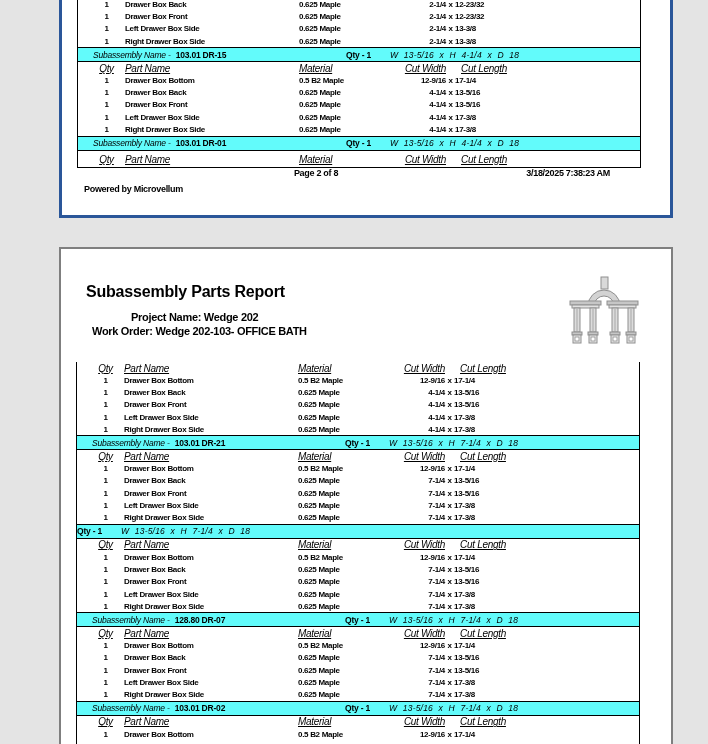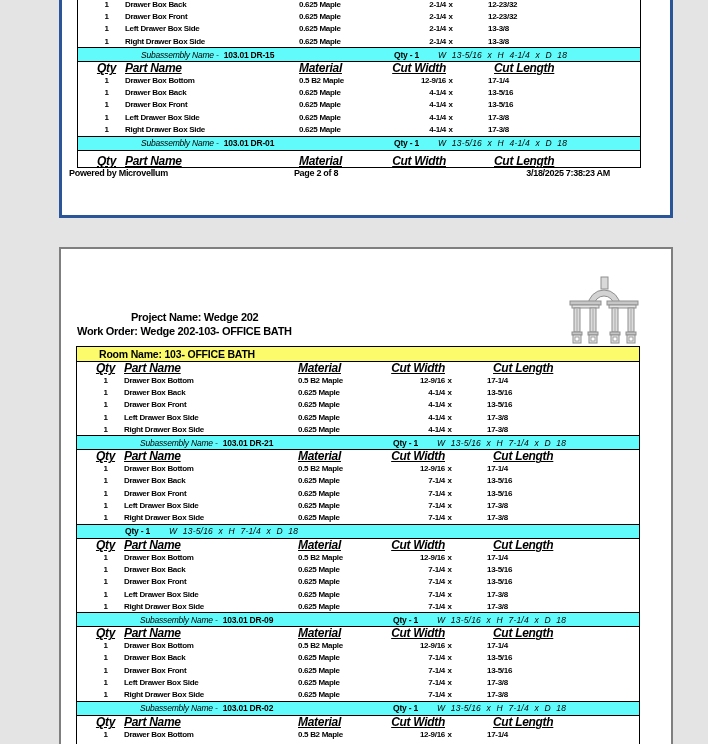--- a/index.html
+++ b/index.html
@@ -24,52 +24,52 @@
     position:absolute; left:15px; width:564px;
     border-left:1px solid #000; border-right:1px solid #000;
     background:#fff;
   }
   #tbl-top { top:-2px; border-bottom:1px solid #000; }
   #tbl-bottom { top:113px; }
 
   .row { display:flex; height:12.3px; align-items:center;
          font-size:8px; font-weight:bold; letter-spacing:-0.3px; }
   .hdr { display:flex; height:12px; align-items:center;
-         font-size:12px; font-weight:bold; font-style:italic; letter-spacing:-0.3px; }
+         font-size:10px; font-weight:normal; font-style:italic; letter-spacing:-0.3px; }
   .hdr .u { text-decoration:underline; }
   .hdr.trailing { height:16px; align-items:flex-start; padding-top:3px; }
 
   .c-qty  { width:47px; text-align:center; padding-left:10px; }
   .c-part { width:148px; }
   .c-mat  { width:110px;padding-left:26px; }
   .c-cw   { width:63px; text-align:right; }
   .c-x    { width:9px;  text-align:center; }
-  .c-cl   { flex:1; text-align:left;margin-left:33px; }
+  .c-cl   { flex:1; text-align:left; }
   .hdr .c-cl .u { margin-left:6px; }
 
   .sub {
     display:flex; height:15px; align-items:center;
     background:#62FBFB; border-top:1px solid #000; border-bottom:1px solid #000;
-    font-size:8.5px; letter-spacing:-0.2px;padding-left:48px;
+    font-size:8.5px; letter-spacing:-0.2px;
   }
   .sub-wrap  { width:268px; padding-left:15px; white-space:nowrap; }
   .sub-label { font-style:italic; }
   .sub-id    { font-weight:bold; margin-left:5px; }
   .sub-qty   { width:44px; font-weight:bold; }
   .sub-dims  { flex:1; font-style:italic; word-spacing:3px; letter-spacing:0.2px; }
 
   .footer { position:absolute; top:168px; left:0; width:608px; height:14px;
             font-size:9px; font-weight:bold; letter-spacing:-0.3px; }
-  .f-left   { position:absolute; left:7px; }
+  .f-left   { position:absolute; left:22px;margin-top:16px; }
   .f-center { position:absolute; left:174px; width:160px; text-align:center; }
   .f-right  { position:absolute; right:60px; }
 
   .rpt-title   { position:absolute; left:25px; top:34px;  font-size:16px; font-weight:bold; letter-spacing:-0.2px; }
   .rpt-project { position:absolute; left:25px; top:62px;  font-size:11px; font-weight:bold; letter-spacing:-0.3px;padding-left:45px; }
-  .rpt-work    { position:absolute; left:16px; top:76px;  font-size:11px; font-weight:bold; letter-spacing:-0.3px; }
+  .rpt-work    { position:absolute; left:31px; top:76px;  font-size:11px; font-weight:bold; letter-spacing:-0.3px; }
   .room-banner {
     position:absolute; left:15px; top:97px; width:564px; height:16px;
     background:#FBFB6B; border:1px solid #000;
     font-size:10.5px; font-weight:bold; line-height:14px; padding-left:22px;
     letter-spacing:-0.2px;
   }
   .logo { position:absolute; left:507px; top:27px; width:72px; height:68px; }
 </style>
 </head>
 <body>
@@ -176,20 +176,21 @@
       </div>
     </div>
   <div class="footer">
     <span class="f-left">Powered by Microvellum</span>
     <span class="f-center">Page 2 of 8</span>
     <span class="f-right">3/18/2025 7:38:23 AM</span>
   </div>
 </div>
 
 <div class="page" id="page-bottom">
+  <div class="rpt-title">Subassembly Parts Report</div>
   <div class="rpt-project">Project Name: Wedge 202</div>
   <div class="rpt-work">Work Order: Wedge 202-103- OFFICE BATH</div>
 
   <svg class="logo" viewBox="0 0 72 68">
 
     <rect x="33" y="1" width="7" height="12" fill="#d9d9d9" stroke="#8f8f8f" stroke-width="1"></rect>
 
     <path d="M20,30 A16,16 0 0 1 52,30 L46,30 A10,10 0 0 0 26,30 Z" fill="#d3d3d3" stroke="#8f8f8f" stroke-width="1"></path>
 
     <rect x="2" y="25" width="31" height="4" fill="#c6c6c6" stroke="#8f8f8f" stroke-width="1"></rect>
@@ -216,21 +217,20 @@
     <rect x="5" y="59" width="8" height="8" fill="#e6e6e6" stroke="#8f8f8f" stroke-width="1"></rect>
     <rect x="21" y="59" width="8" height="8" fill="#e6e6e6" stroke="#8f8f8f" stroke-width="1"></rect>
     <rect x="43" y="59" width="8" height="8" fill="#e6e6e6" stroke="#8f8f8f" stroke-width="1"></rect>
     <rect x="59" y="59" width="8" height="8" fill="#e6e6e6" stroke="#8f8f8f" stroke-width="1"></rect>
     <rect x="7" y="61" width="4" height="4" fill="#fff" stroke="#8f8f8f" stroke-width="0.8"></rect>
     <rect x="23" y="61" width="4" height="4" fill="#fff" stroke="#8f8f8f" stroke-width="0.8"></rect>
     <rect x="45" y="61" width="4" height="4" fill="#fff" stroke="#8f8f8f" stroke-width="0.8"></rect>
     <rect x="61" y="61" width="4" height="4" fill="#fff" stroke="#8f8f8f" stroke-width="0.8"></rect>
   </svg>
 
-  <div class="room-banner">Room Name: 103- OFFICE BATH</div>
   <div class="tbl" id="tbl-bottom">
       <div class="hdr">
         <div class="c-qty"><span class="u">Qty</span></div>
         <div class="c-part"><span class="u">Part Name</span></div>
         <div class="c-mat"><span class="u">Material</span></div>
         <div class="c-cw"><span class="u">Cut Width</span></div>
         <div class="c-x"></div>
         <div class="c-cl"><span class="u">Cut Length</span></div>
       </div>
       <div class="row">
@@ -372,21 +372,21 @@
       </div>
       <div class="row">
         <div class="c-qty">1</div>
         <div class="c-part">Right Drawer Box Side</div>
         <div class="c-mat">0.625 Maple</div>
         <div class="c-cw">7-1/4</div>
         <div class="c-x">x</div>
         <div class="c-cl">17-3/8</div>
       </div>
       <div class="sub">
-        <div class="sub-wrap"><span class="sub-label">Subassembly Name -</span><span class="sub-id">103.01 DR-09</span></div>
+        <div class="sub-wrap"><span class="sub-label">Subassembly Name -</span><span class="sub-id">128.80 DR-07</span></div>
         <div class="sub-qty">Qty - 1</div>
         <div class="sub-dims">W 13-5/16 x H 7-1/4 x D 18</div>
       </div>
       <div class="hdr">
         <div class="c-qty"><span class="u">Qty</span></div>
         <div class="c-part"><span class="u">Part Name</span></div>
         <div class="c-mat"><span class="u">Material</span></div>
         <div class="c-cw"><span class="u">Cut Width</span></div>
         <div class="c-x"></div>
         <div class="c-cl"><span class="u">Cut Length</span></div>

